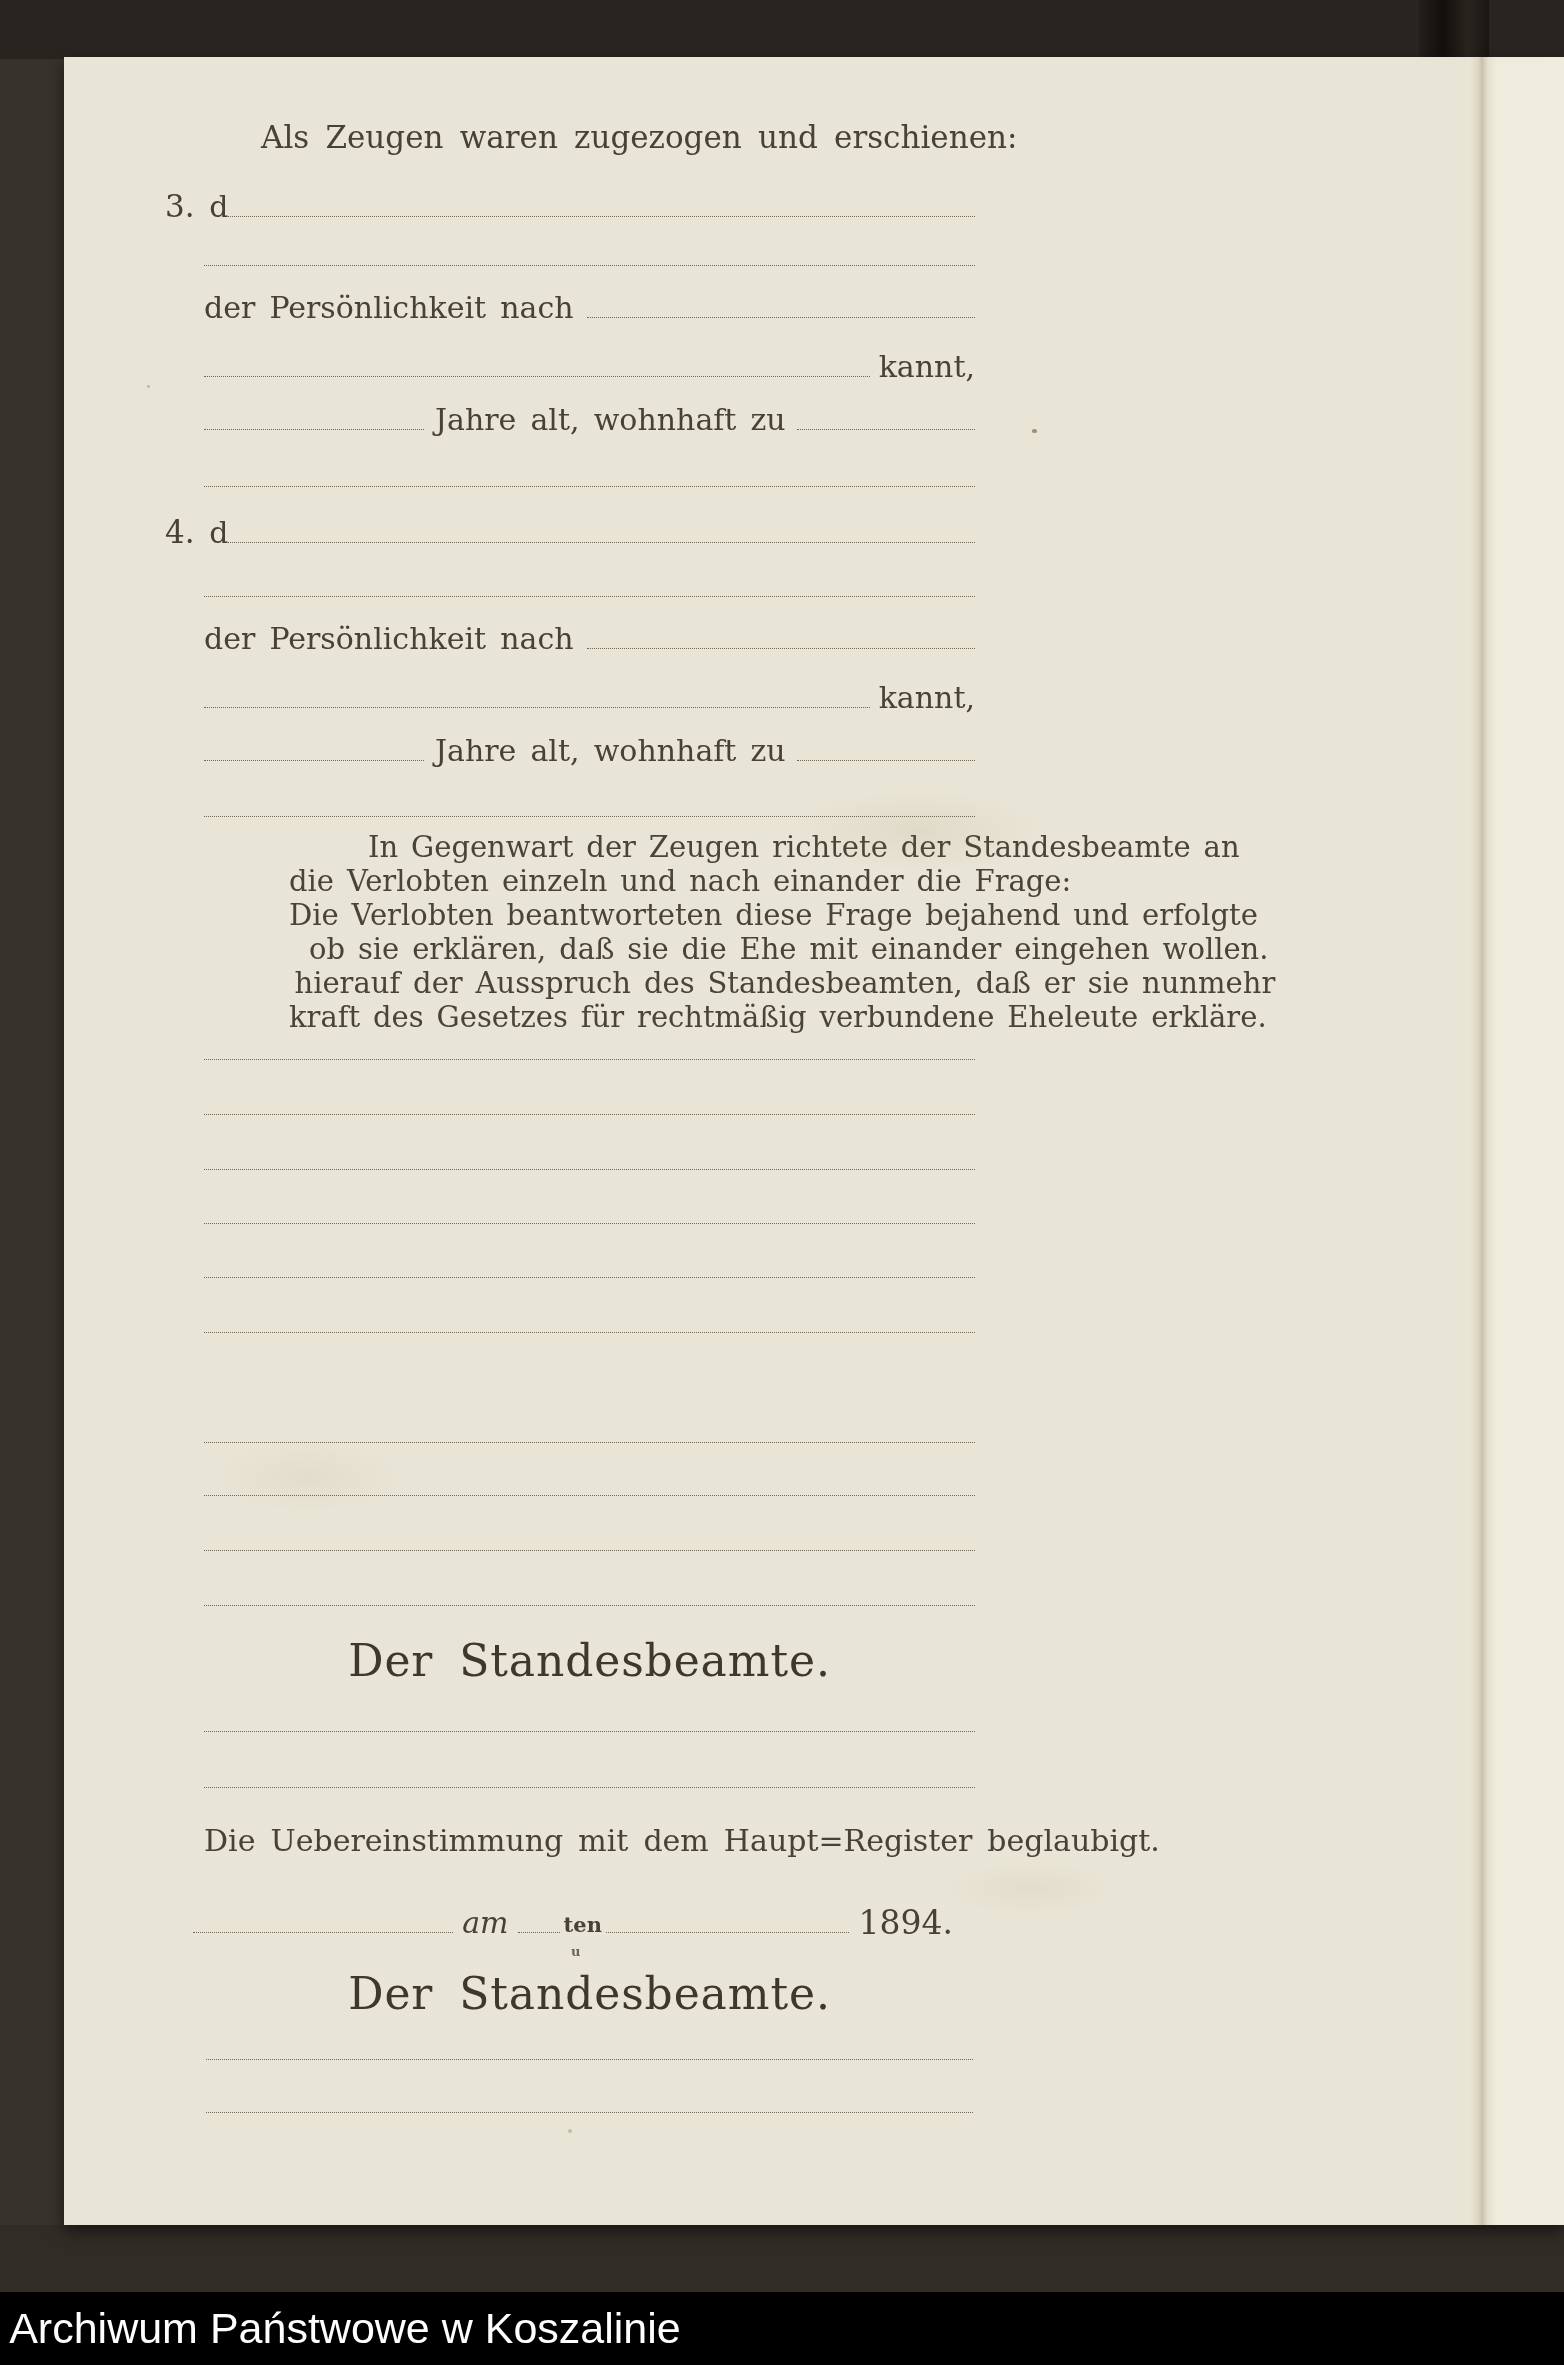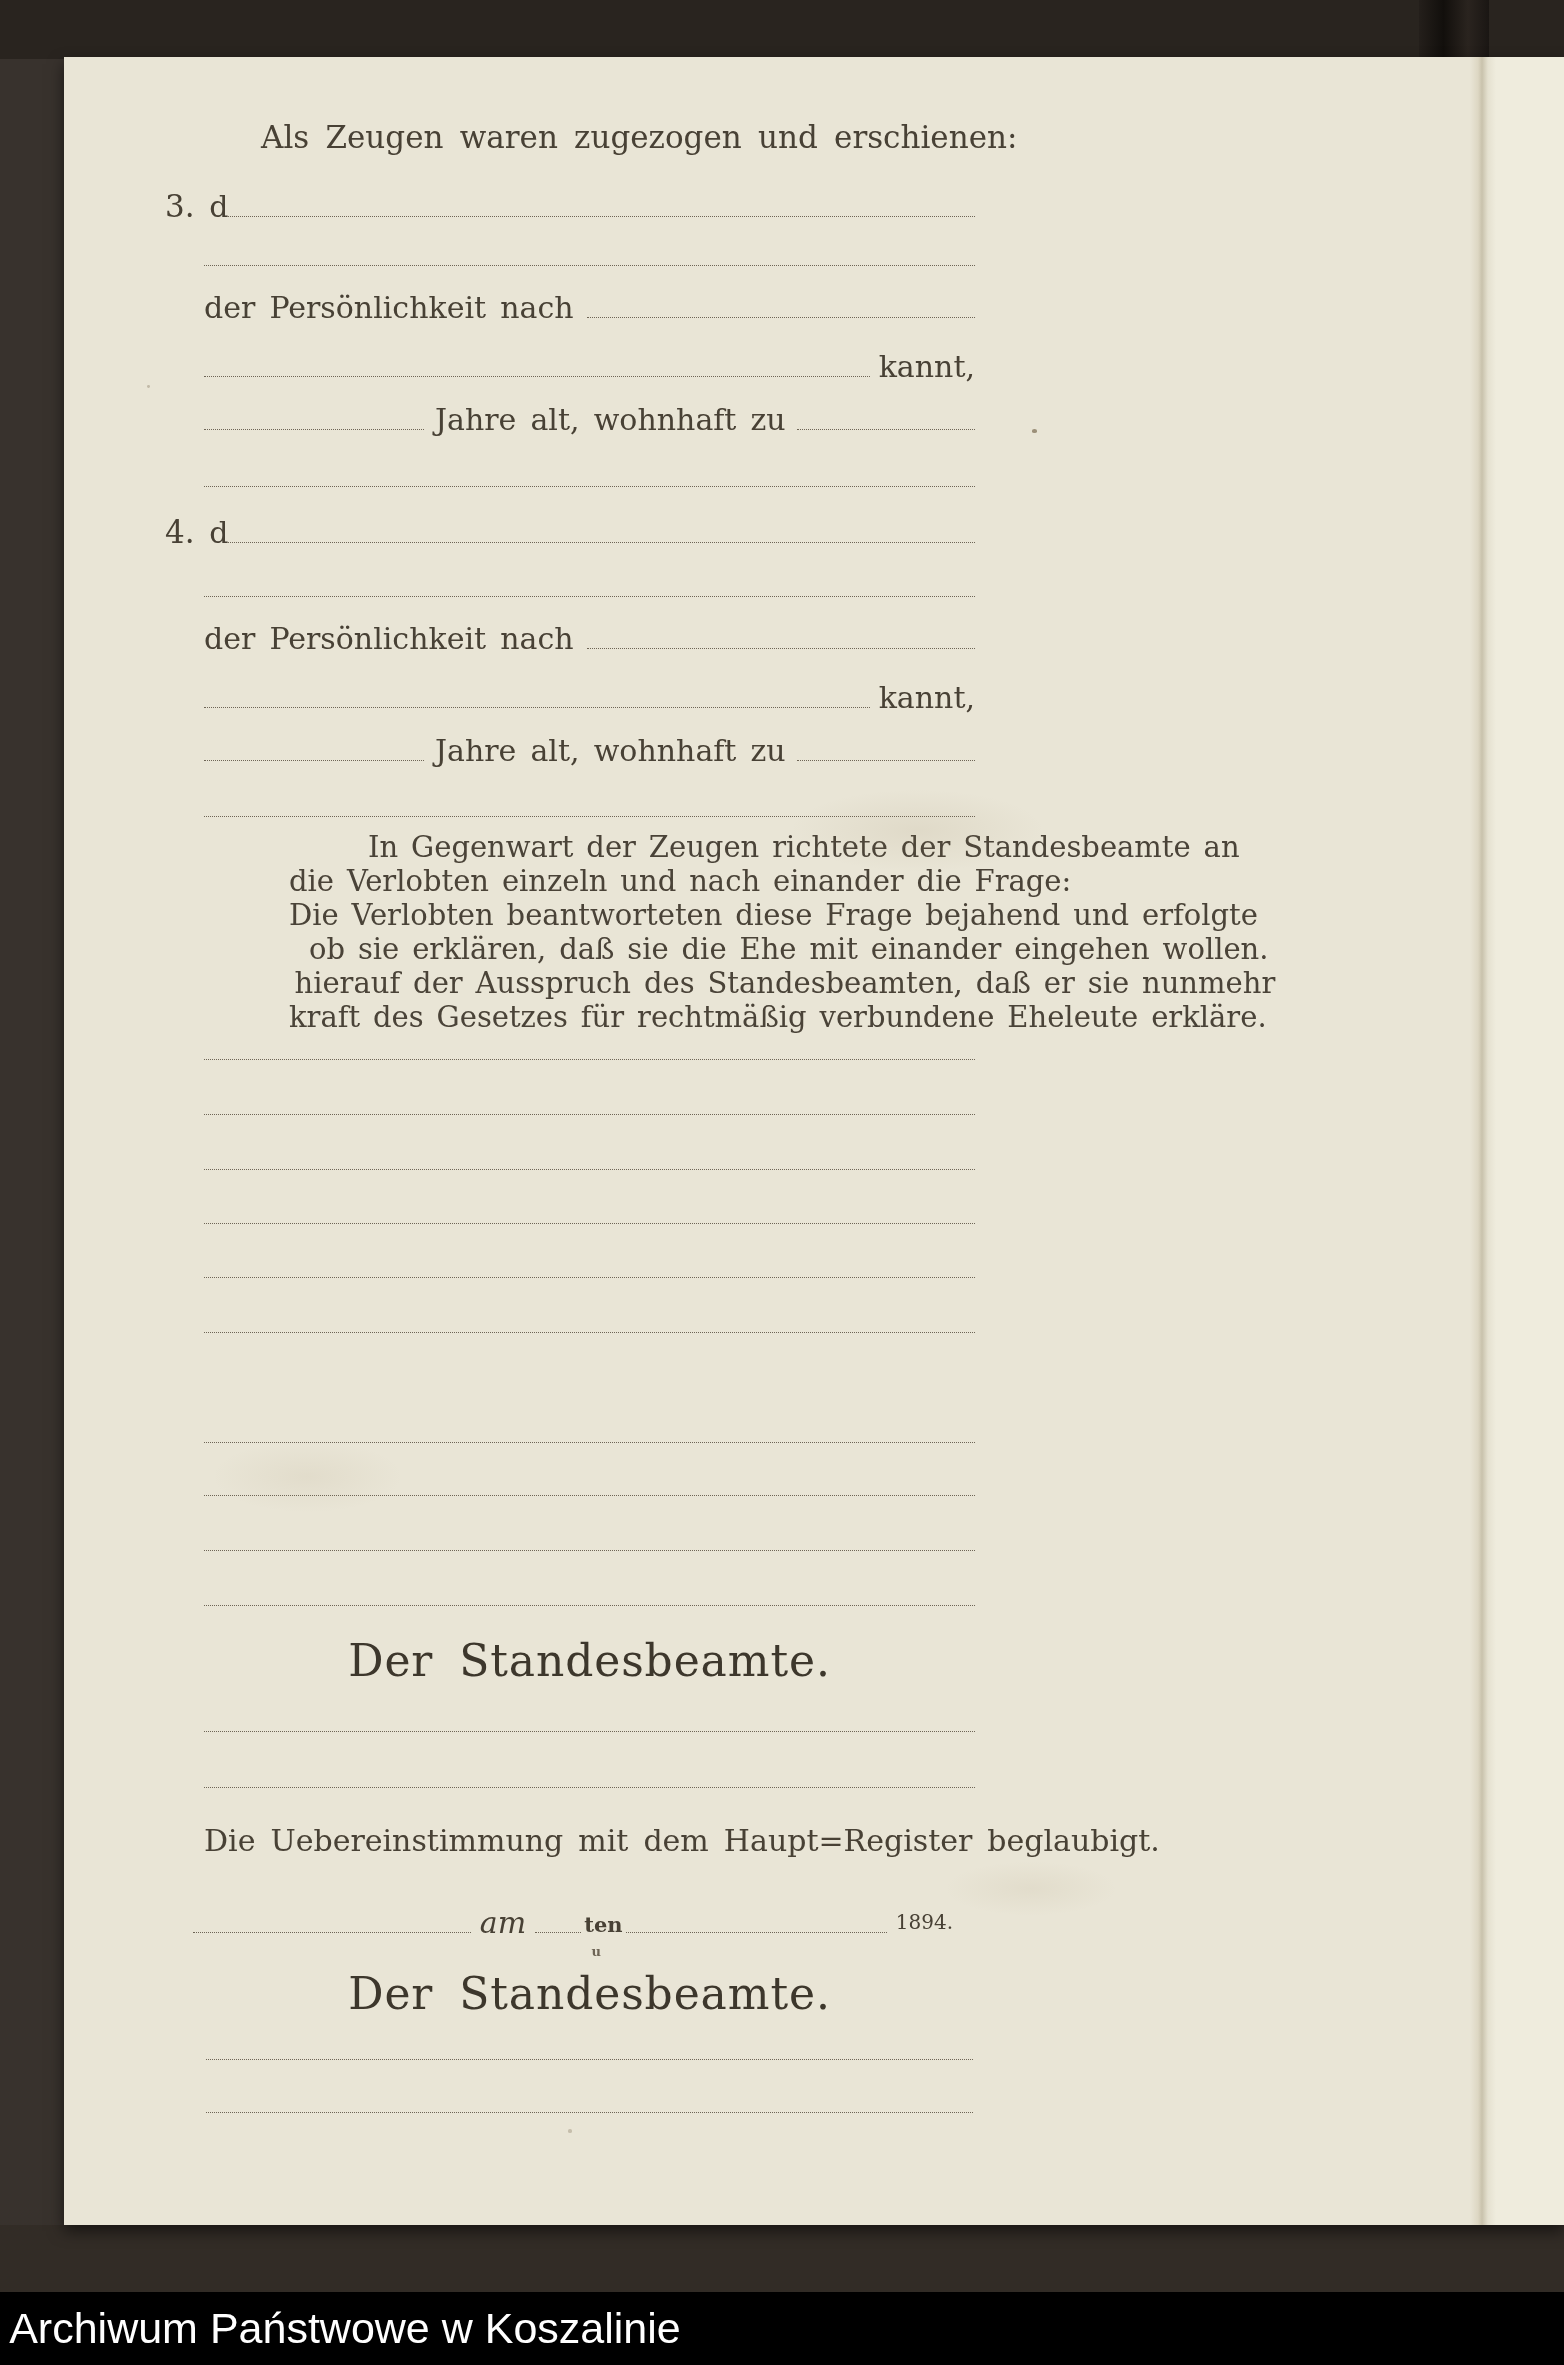--- a/index.html
+++ b/index.html
@@ -22,21 +22,21 @@
   .blank{position:absolute;height:0;border-bottom:1.8px dotted #6e6556;}
   .heading{position:absolute;font-size:31px;line-height:37px;word-spacing:6.4px;white-space:nowrap;}
   .num{font-size:31px;line-height:35px;margin-right:14.7px;}
   .para{position:absolute;font-size:29px;line-height:34px;word-spacing:3.7px;color:#4a4338;}
   .para .pline{white-space:nowrap;}
   .big-title{position:absolute;font-size:44px;line-height:53px;text-align:center;
              color:#3d372c;word-spacing:11px;letter-spacing:0.9px;font-weight:500;}
   .cert{position:absolute;font-size:30px;line-height:37px;text-align:center;word-spacing:5.5px;white-space:nowrap;}
   .sup{font-size:21px;line-height:21px;position:relative;top:-5.5px;margin:0 3.7px;font-weight:bold;}
   .sup .mark{position:absolute;left:7.3px;top:27.5px;font-size:13px;color:#6e6556;}
-  .yr{font-size:20px;line-height:35px;margin-left:9.2px;white-space:nowrap;}
+  .yr{font-size:33px;line-height:35px;margin-left:9.2px;white-space:nowrap;}
   
   .bar{position:absolute;left:0;top:2292px;width:1564px;height:73px;background:#000;}
   .bar span{position:absolute;left:9.2px;top:7.3px;font-family:"Liberation Sans", sans-serif;
             font-size:43px;line-height:59px;color:#fff;white-space:nowrap;}
   
   .stain{position:absolute;border-radius:50%;pointer-events:none;}
   .s1{left:789px;top:789px;width:257px;height:83px;background:radial-gradient(ellipse at center,rgba(140,118,78,.10),rgba(140,118,78,0) 70%);}
   .s2{left:211px;top:1440px;width:193px;height:73px;background:radial-gradient(ellipse at center,rgba(140,118,78,.08),rgba(140,118,78,0) 70%);}
   .s3{left:944px;top:1861px;width:174px;height:55px;background:radial-gradient(ellipse at center,rgba(140,118,78,.08),rgba(140,118,78,0) 70%);}
   .speck{position:absolute;border-radius:50%;background:rgba(92,74,46,.55);}

